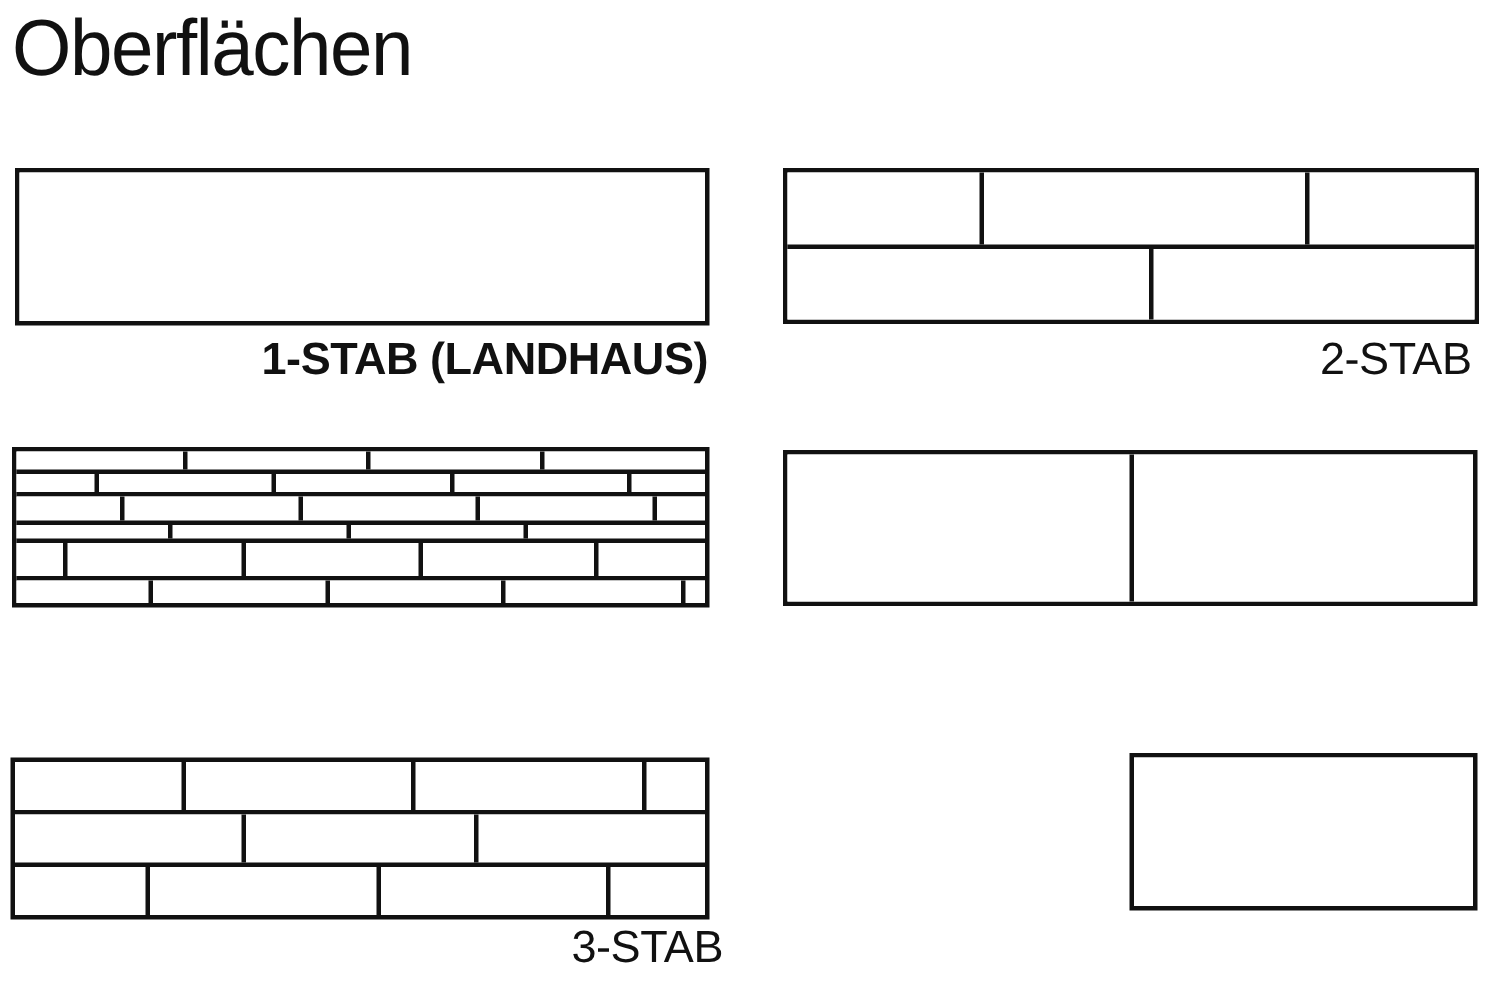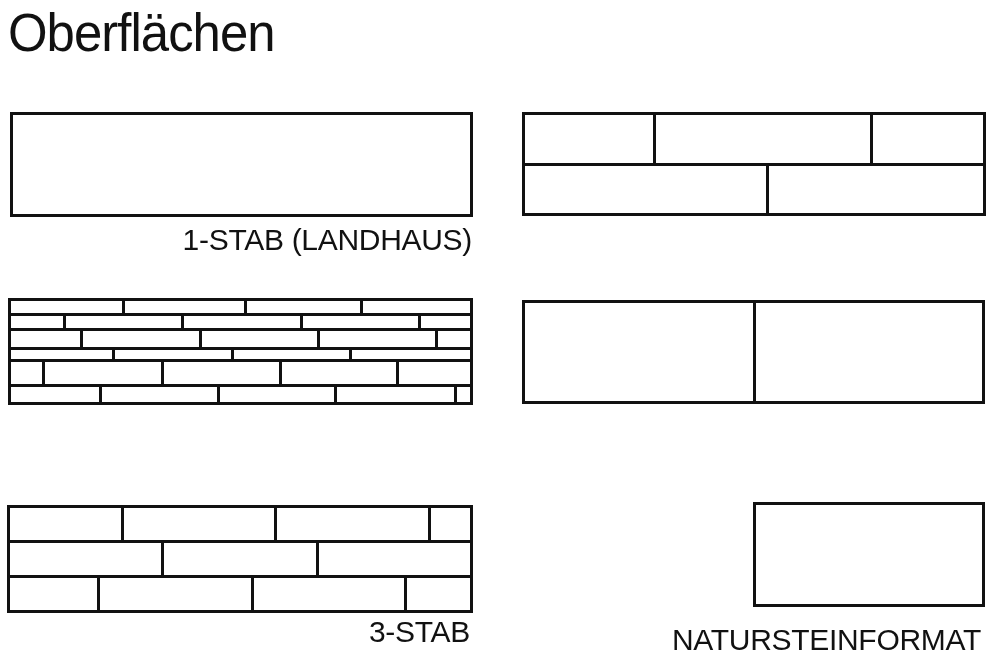--- a/index.html
+++ b/index.html
@@ -57,29 +57,29 @@
     font-size: 30px;
     line-height: 32px;
     font-weight: 500;
     letter-spacing: -0.3px;
     text-align: right;
     color: #111111;
     white-space: nowrap;
   }
   
   #diagram-0 { left: 10px;  top: 112px; width: 463px; height: 105px; }
-  #label-0   { left: 10px;  top: 224px; width: 462px; }
+  #label-0   { left: 10px;  top: 224px; width: 462px; font-weight: bold; }
   #diagram-1 { left: 522px; top: 112px; width: 464px; height: 104px; }
   #label-1   { left: 522px; top: 224px; width: 459px; }
   #diagram-2 { left: 8px;   top: 298px; width: 465px; height: 107px; }
   #label-2   { left: 8px;   top: 428px; width: 462px; }
   #diagram-3 { left: 522px; top: 300px; width: 463px; height: 104px; }
   #label-3   { left: 522px; top: 428px; width: 459px; }
   #diagram-4 { left: 7px;   top: 505px; width: 466px; height: 108px; }
-  #label-4   { left: 7px;   top: 616px; width: 463px; }
+  #label-4   { left: 19px;   top: 616px; width: 463px; }
   #diagram-5 { left: 753px; top: 502px; width: 232px; height: 105px; }
   #label-5   { left: 522px; top: 624px; width: 459px; }
 </style>
 </head>
 <body>
 
 <div class="page">
 
   <h1 class="page-title">Oberflächen</h1>
 
@@ -94,20 +94,21 @@
       <div class="plank-row" style="flex: 50 1 0px;">
         <div class="plank" style="flex: 28.3 1 0px;"></div>
         <div class="plank" style="flex: 47.4 1 0px;"></div>
         <div class="plank" style="flex: 24.3 1 0px;"></div>
       </div>
       <div class="plank-row" style="flex: 50 1 0px;">
         <div class="plank" style="flex: 52.9 1 0px;"></div>
         <div class="plank" style="flex: 47.1 1 0px;"></div>
       </div>
     </div>
+  <div class="diagram-label" id="label-1">2-STAB</div>
 
   <div class="diagram" id="diagram-2">
       <div class="plank-row" style="flex: 15 1 0px;">
         <div class="plank" style="flex: 24.7 1 0px;"></div>
         <div class="plank" style="flex: 26.3 1 0px;"></div>
         <div class="plank" style="flex: 25.3 1 0px;"></div>
         <div class="plank" style="flex: 23.7 1 0px;"></div>
       </div>
       <div class="plank-row" style="flex: 15 1 0px;">
         <div class="plank" style="flex: 11.6 1 0px;"></div>
@@ -171,15 +172,14 @@
         <div class="plank" style="flex: 13.9 1 0px;"></div>
       </div>
     </div>
   <div class="diagram-label" id="label-4">3-STAB</div>
 
   <div class="diagram" id="diagram-5">
       <div class="plank-row" style="flex: 100 1 0px;">
         <div class="plank" style="flex: 100 1 0px;"></div>
       </div>
     </div>
-  <div class="diagram-label" id="label-5">NATURSTEINFORMAT</div>
 
 </div>
 
 </body></html>

